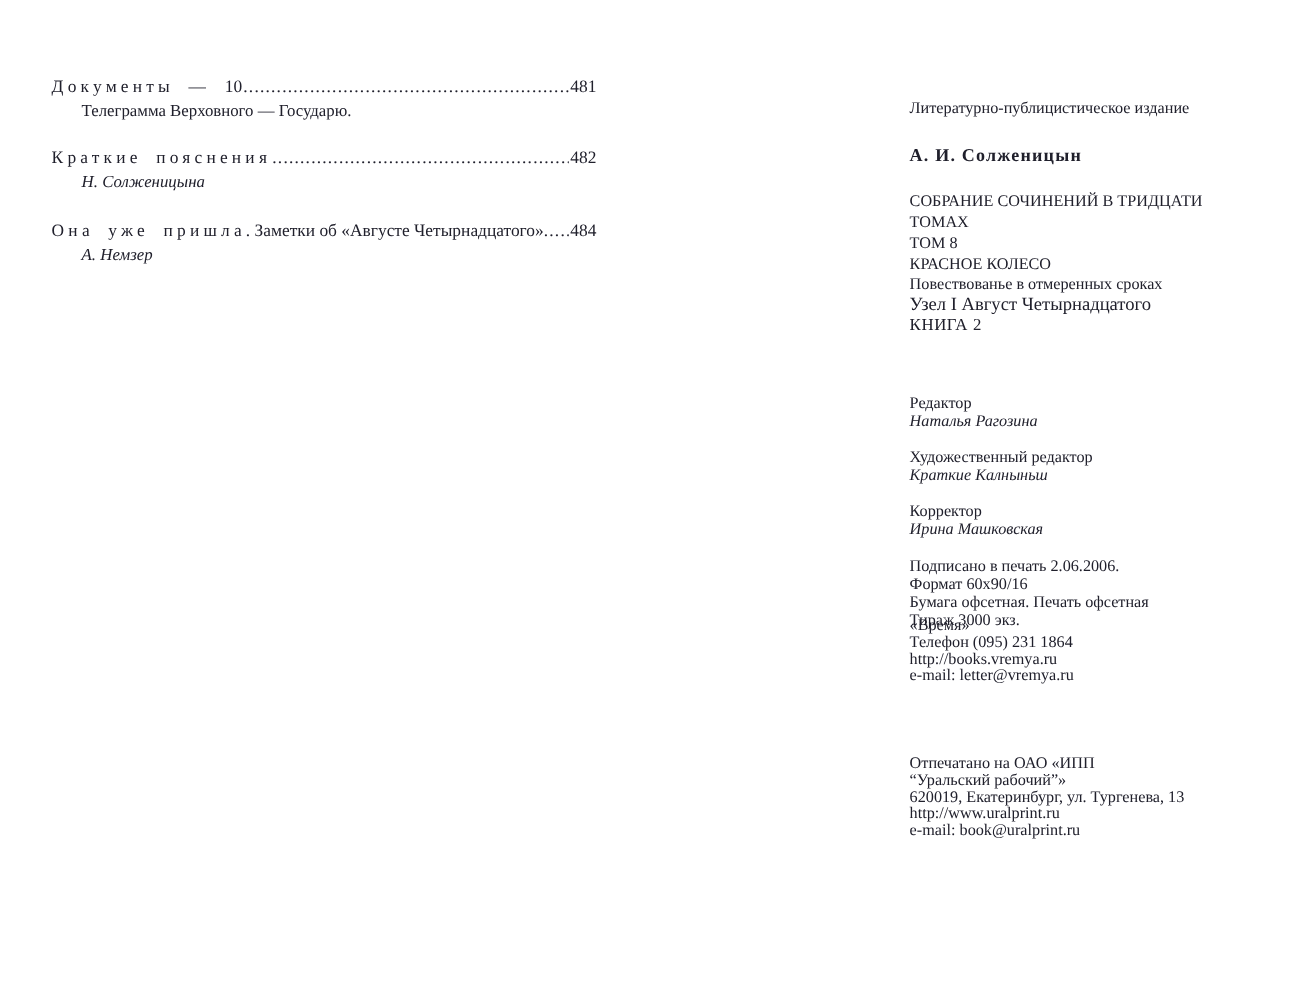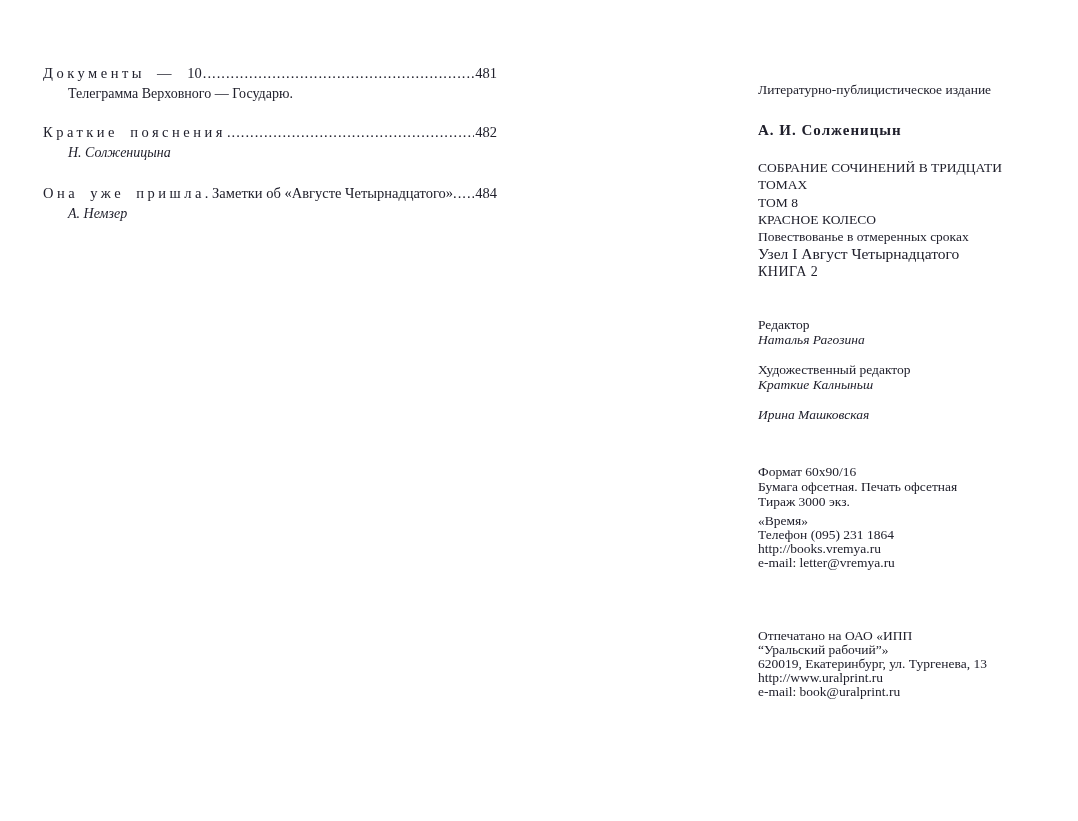--- a/index.html
+++ b/index.html
@@ -55,21 +55,21 @@
     width: 290px;
     font-size: 13.5px;
   }
   .cp-block { position: absolute; left: 0; width: 290px; }
   .cp-note       { top: 18px; }
   .cp-author     { top: 58px; font-weight: bold; font-size: 15px; letter-spacing: 1px; }
   .cp-titles     { top: 95px; }
   .cp-titles .t-line { line-height: 17.3px; }
   .t-node { font-size: 15.5px; }
   .t-book { font-size: 14px; letter-spacing: 0.5px; }
-  .cp-staff      { top: 253px; }
+  .cp-staff      { top: 264px; }
   .staff-group { margin-bottom: 15px; }
   .staff-group div { line-height: 15px; }
   .cp-print      { top: 400px; }
   .cp-print div  { line-height: 15px; }
   .cp-publisher  { top: 450px; }
   .cp-publisher div { line-height: 14px; }
   .cp-printer    { top: 565px; }
   .cp-printer div { line-height: 14px; }
 </style>
 </head>
@@ -124,25 +124,27 @@
   <div class="cp-block cp-staff">
     <div class="staff-group">
       <div>Редактор</div>
       <div class="italic">Наталья Рагозина</div>
     </div>
     <div class="staff-group">
       <div>Художественный редактор</div>
       <div class="italic">Краткие Калныньш</div>
     </div>
     <div class="staff-group">
+      <div>Корректор</div>
       <div class="italic">Ирина Машковская</div>
     </div>
   </div>
 
   <div class="cp-block cp-print">
+    <div>Подписано в печать 2.06.2006.</div>
     <div>Формат 60х90/16</div>
     <div>Бумага офсетная. Печать офсетная</div>
     <div>Тираж 3000 экз.</div>
   </div>
 
   <div class="cp-block cp-publisher">
     <div>«Время»</div>
     <div>Телефон (095) 231 1864</div>
     <div>http://books.vremya.ru</div>
     <div>e-mail: letter@vremya.ru</div>

